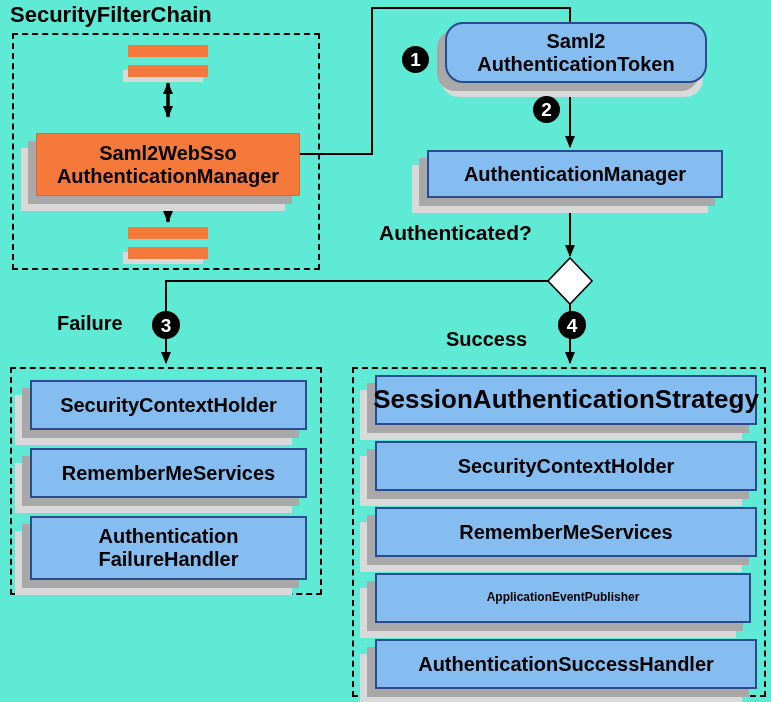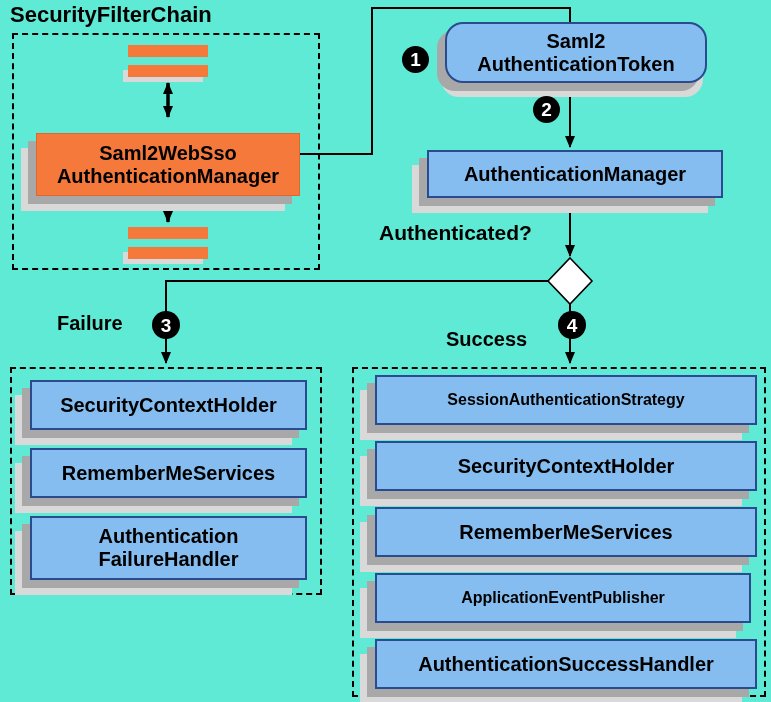--- a/index.html
+++ b/index.html
@@ -127,29 +127,29 @@
   <div class="abs node blue group-item" style="left:30px;top:448px;width:277px;height:50px;font-size:20px;">
     <div>RememberMeServices</div>
   </div>
   <div class="abs node blue group-item" style="left:30px;top:516px;width:277px;height:64px;font-size:20px;">
     <div>Authentication
 FailureHandler</div>
   </div>
 
   <div class="abs dashed" style="left:352px;top:367px;width:414px;height:330px;"></div>
 
-  <div class="abs node blue group-item" style="left:375px;top:375px;width:382px;height:50px;font-size:16px;">
+  <div class="abs node blue group-item" style="left:375px;top:375px;width:382px;height:50px;font-size:26px;">
     <div>SessionAuthenticationStrategy</div>
   </div>
   <div class="abs node blue group-item" style="left:375px;top:441px;width:382px;height:50px;font-size:20px;">
     <div>SecurityContextHolder</div>
   </div>
   <div class="abs node blue group-item" style="left:375px;top:507px;width:382px;height:50px;font-size:20px;">
     <div>RememberMeServices</div>
   </div>
-  <div class="abs node blue group-item" style="left:375px;top:573px;width:376px;height:50px;font-size:16px;">
+  <div class="abs node blue group-item" style="left:375px;top:573px;width:376px;height:50px;font-size:12px;">
     <div>ApplicationEventPublisher</div>
   </div>
   <div class="abs node blue group-item" style="left:375px;top:639px;width:382px;height:50px;font-size:20px;">
     <div>AuthenticationSuccessHandler</div>
   </div>
 
 </div>
 
 </body></html>

